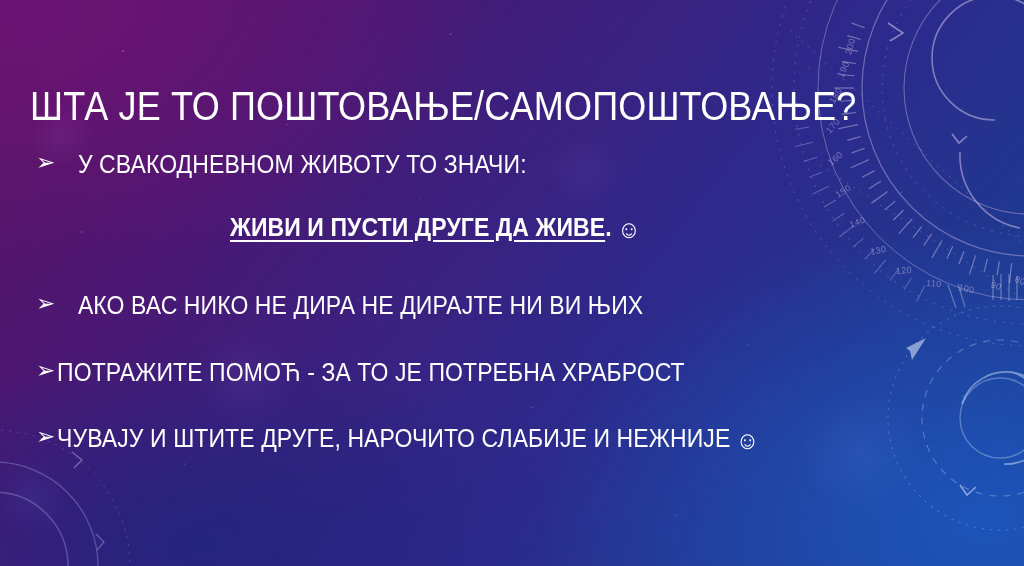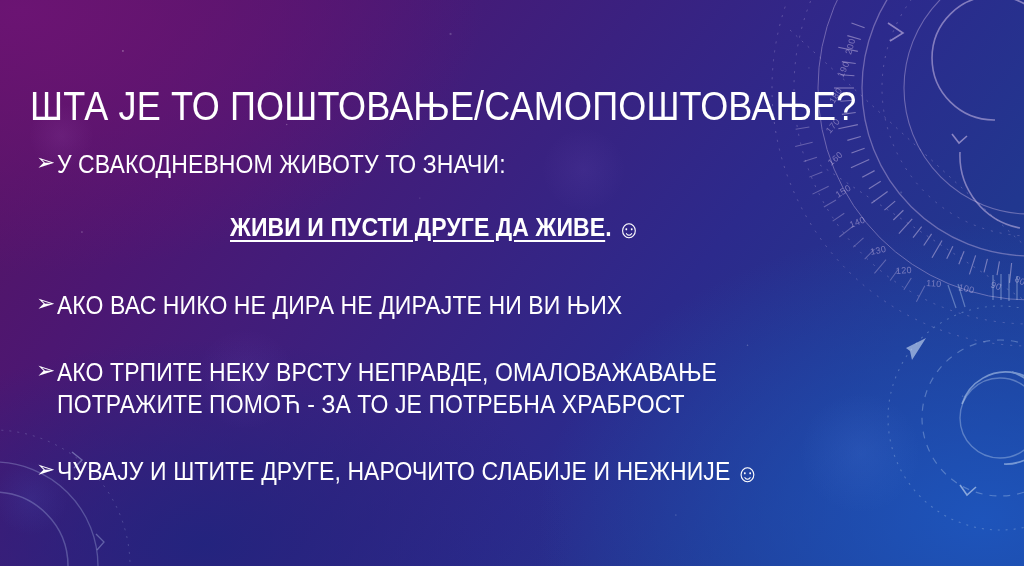--- a/index.html
+++ b/index.html
@@ -87,21 +87,21 @@
     position: relative;
     color: #ffffff;
     font-size: 25px;
     line-height: 1.30;
     font-weight: 400;
     letter-spacing: 0.1px;
   }
   .bullet .row {
     display: flex;
     align-items: flex-start;
-    padding-left: 33px;
+    padding-left: 54px;
   }
   .marker {
     position: absolute;
     left: 36px;
     width: 26px;
     flex: 0 0 26px;
     color: #ffffff;
     font-size: 23px;
     line-height: 1.30;
     text-align: left;
@@ -406,23 +406,20 @@
       <span class="marker">➢</span>
       <div class="row">
         <span class="btext">АКО ВАС НИКО НЕ ДИРА НЕ ДИРАЈТЕ НИ ВИ ЊИХ</span>
       </div>
     </div>
 
     <div class="gap-b"></div>
 
     <div class="bullet">
       <span class="marker">➢</span>
-      <div class="row">
-        <span class="btext">АКО ТРПИТЕ НЕКУ ВРСТУ НЕПРАВДЕ, ОМАЛОВАЖАВАЊЕ</span>
-      </div>
       <span class="cont">ПОТРАЖИТЕ ПОМОЋ -  ЗА ТО ЈЕ ПОТРЕБНА ХРАБРОСТ</span>
     </div>
 
     <div class="gap-b"></div>
 
     <div class="bullet">
       <span class="marker">➢</span>
       <span class="cont"><span>ЧУВАЈУ И ШТИТЕ ДРУГЕ, НАРОЧИТО СЛАБИЈЕ И НЕЖНИЈЕ</span><span class="smiley">☺</span></span>
     </div>
 

